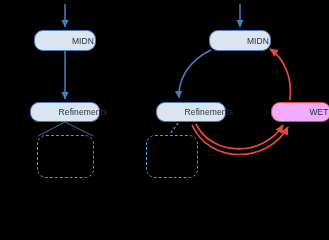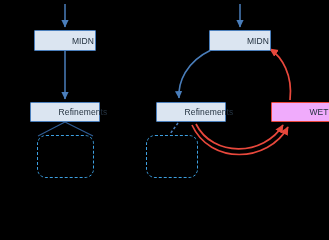--- a/index.html
+++ b/index.html
@@ -21,21 +21,21 @@
     top: 0;
     width: 329px;
     height: 202px;
   }
   .node {
     position: absolute;
     display: flex;
     align-items: center;
     justify-content: center;
     box-sizing: border-box;
-    border-radius: 1px;
+    border-radius: 9px;
     font-size: 8.5px;
     letter-spacing: 0.1px;
     color: #23313f;
     white-space: nowrap;
     z-index: 3;
     padding-left: 36px;
   }
   .node-blue {
     background: #dbe5f1;
     border: 1.2px solid #4a7ebb;

